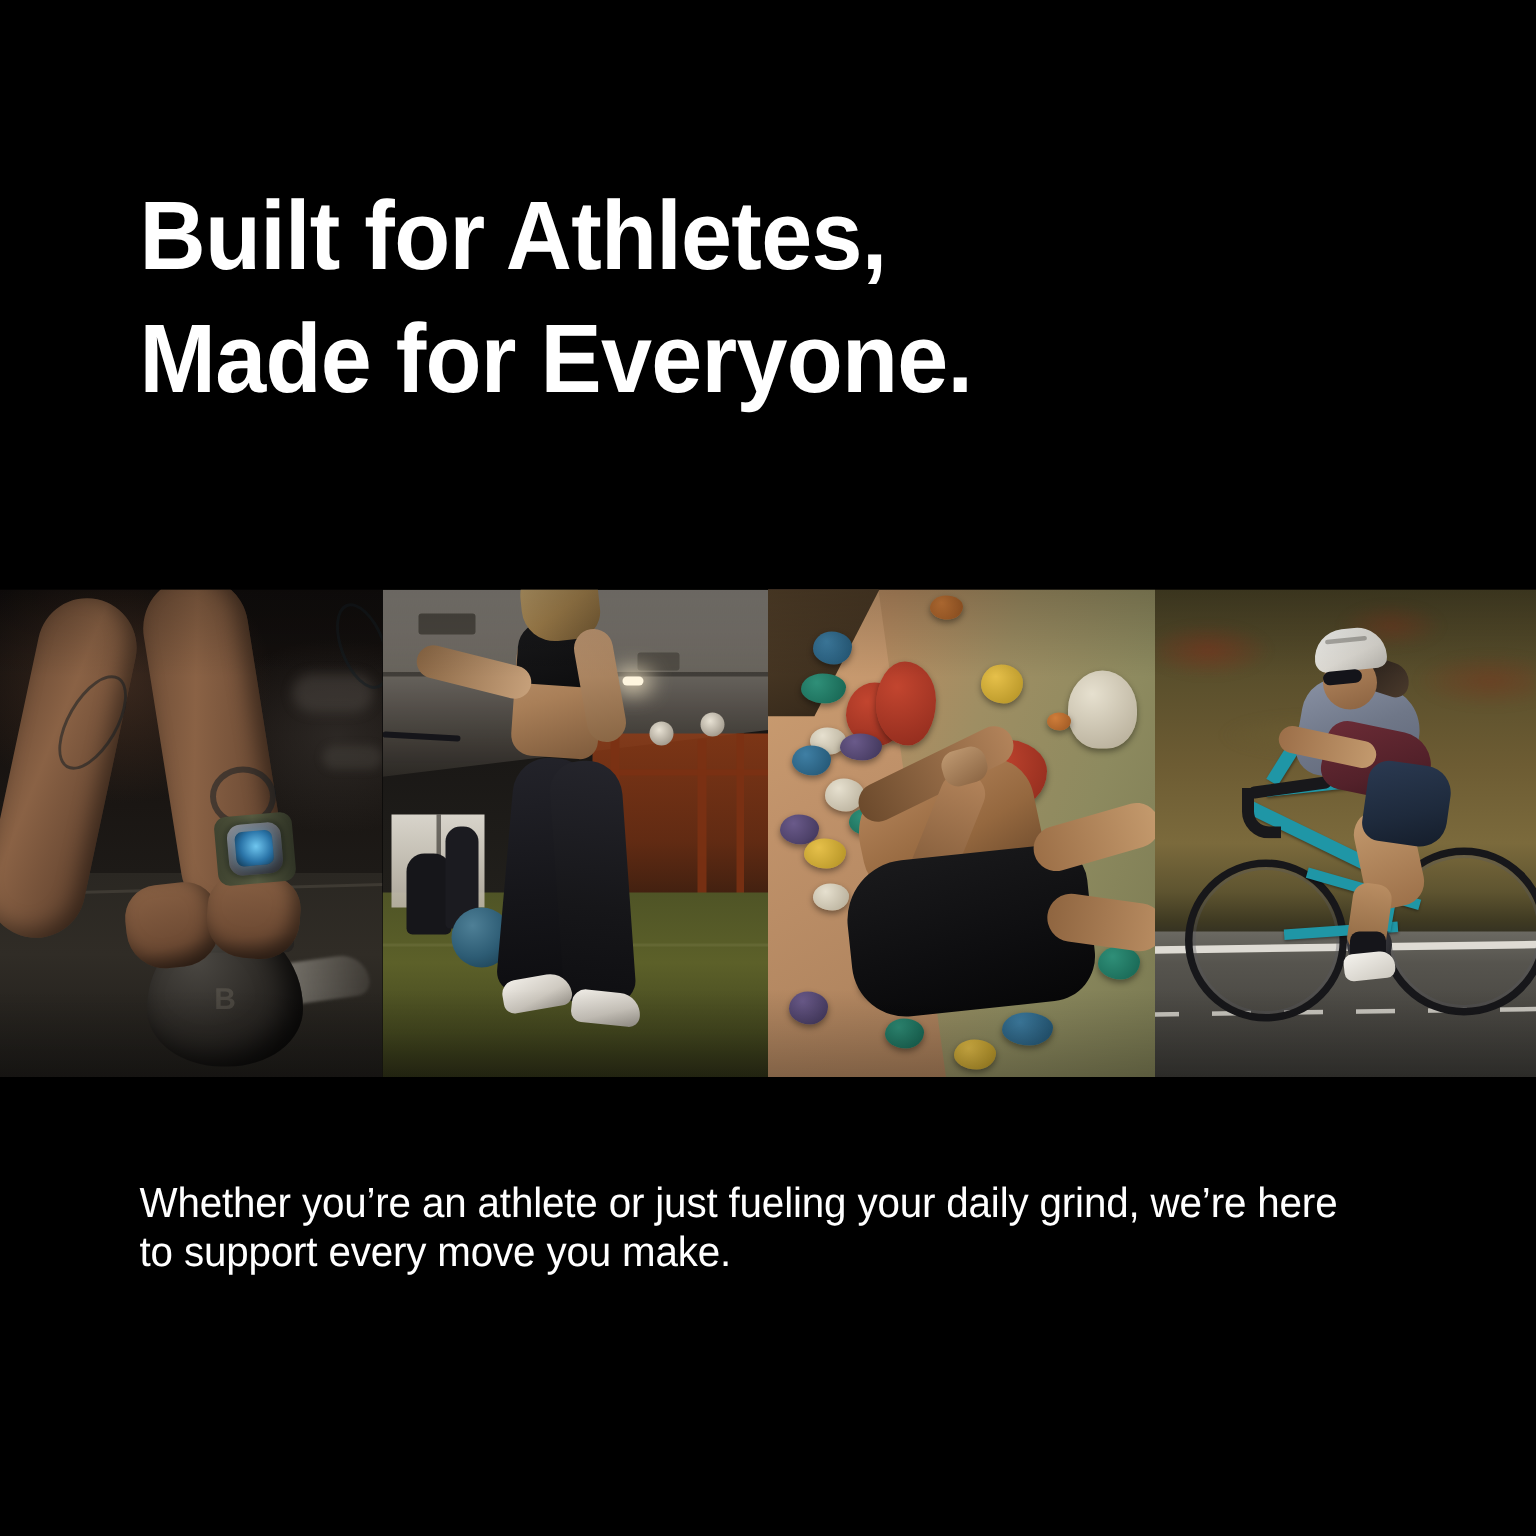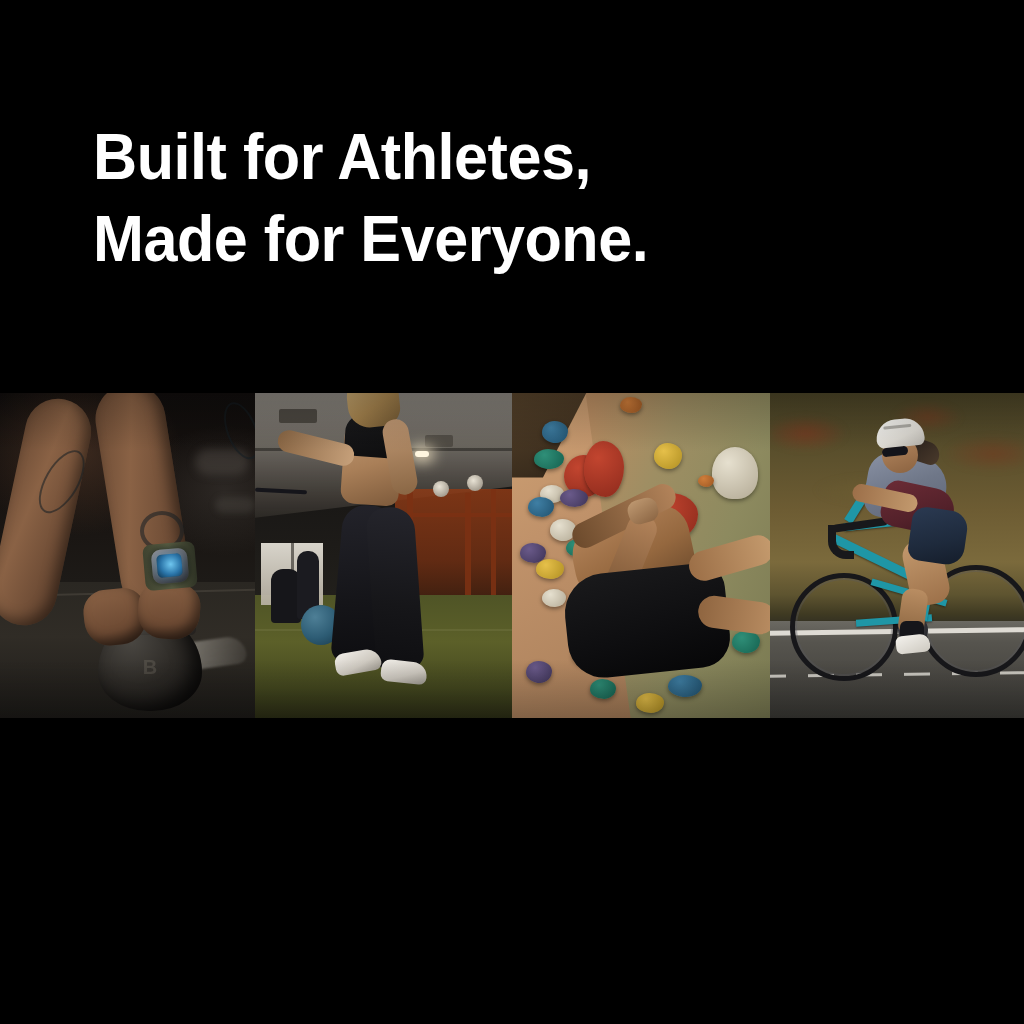--- a/index.html
+++ b/index.html
@@ -648,14 +648,17 @@
         <div class="ponytail"></div>
         <div class="rider-head"></div>
         <div class="helmet"></div>
         <div class="glasses"></div>
       </div>
       <div class="strip-grade"></div>
     </div>
 
   </div>
 
+  <div class="body-block">
+    <p class="body-copy">Whether you’re an athlete or just fueling your daily grind, we’re here to support every move you make.</p>
+  </div>
 
 </div>
 
 </body></html>

